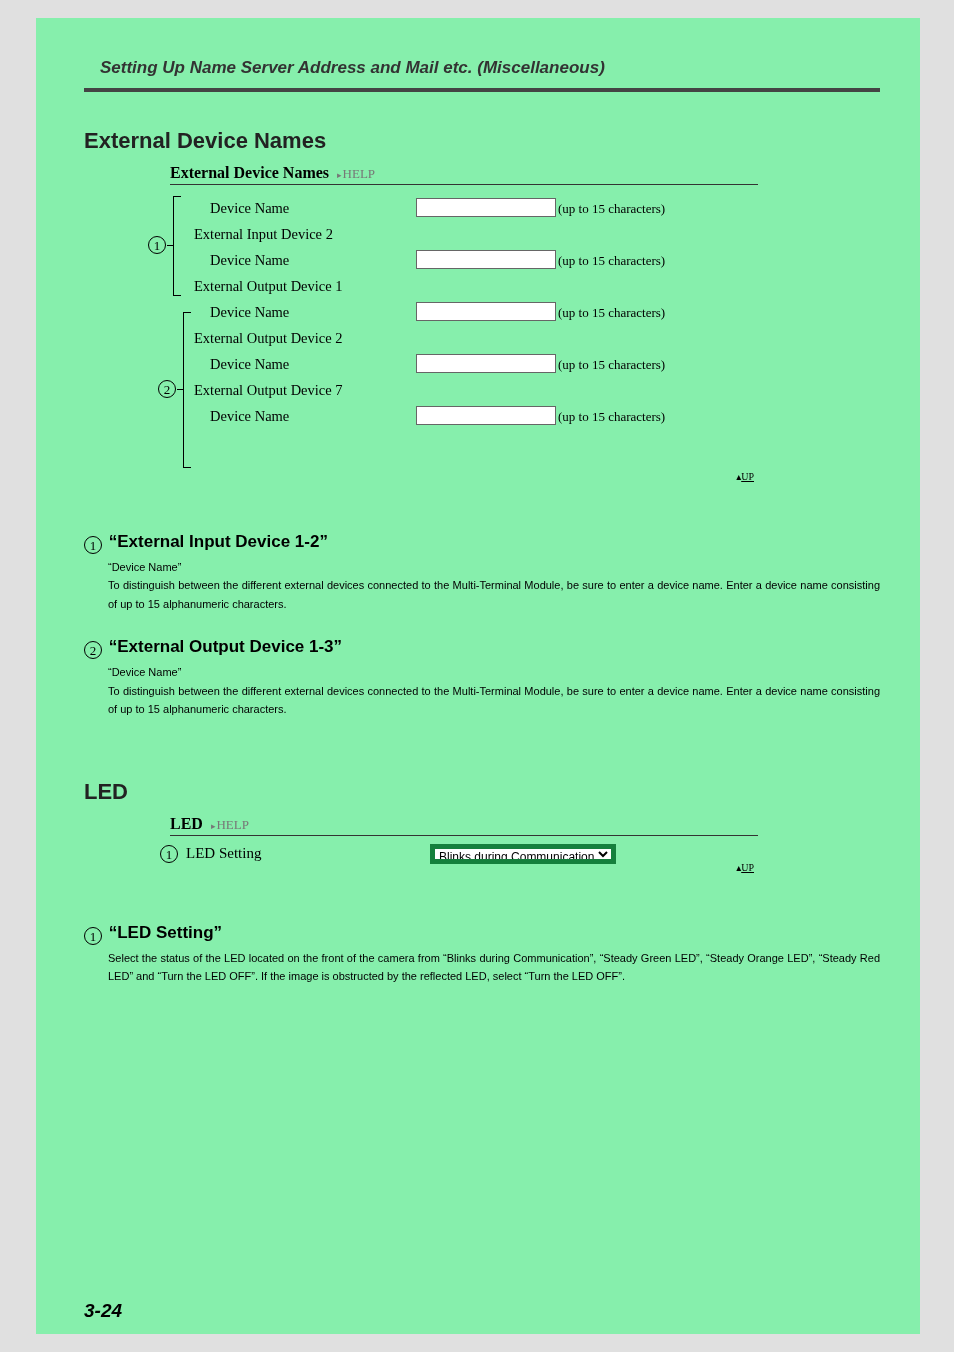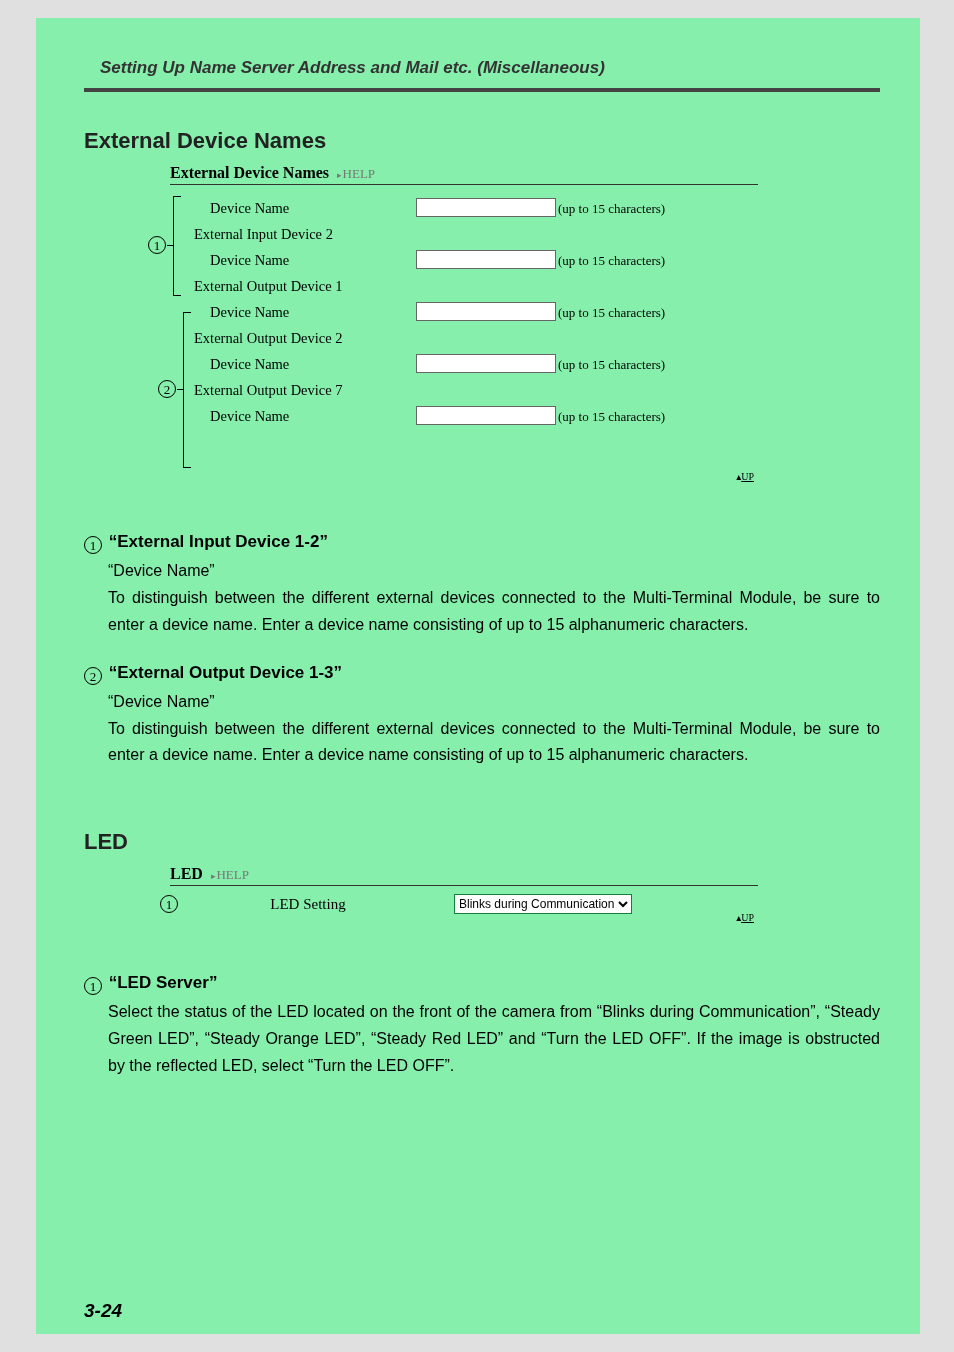--- a/index.html
+++ b/index.html
@@ -104,49 +104,48 @@
     text-decoration: underline;
   }
   .up-link::before { content: "▴ "; text-decoration: none; display: inline-block; }
   
   .desc-item { margin-bottom: 24px; }
   .desc-head { font-size: 17px; margin-bottom: 4px; }
   .desc-head .circ { vertical-align: -3px; margin-right: 2px; }
   .desc-head b { font-weight: bold; }
   .desc-body {
     margin-left: 24px;
-    font-size: 16px;
+    font-size: 11px;
     line-height: 1.68;
     text-align: justify;
   }
   
   .section2-gap { height: 36px; }
   .panel2 {
     position: relative;
     margin-left: 76px;
     width: 610px;
     height: 80px;
     margin-bottom: 28px;
     font-family: "Times New Roman", serif;
   }
   .led-row {
     display: flex;
     align-items: center;
     margin-left: 0px;
     margin-top: 6px;
   }
   .led-row .circ { margin-left: 0; margin-right: 8px; }
-  .led-row .label { font-size: 15px; width: 244px; text-align: center; }
+  .led-row .label { font-size: 15px; width: 244px; }
   .led-row select {
     font-family: Arial, sans-serif;
     font-size: 12px;
     height: 20px;
-    border: 1px solid #15803d;
+    border: 5px solid #15803d;
     background: #fff;
-    margin-left: 24px;
   }
   .page-num {
     position: absolute;
     left: 48px;
     bottom: 12px;
     font-style: italic;
     font-weight: bold;
     font-size: 19px;
   }
 </style>
@@ -253,21 +252,21 @@
       <select>
         <option selected="">Blinks during Communication</option>
       </select>
     </div>
     <span class="up-link">UP</span>
   </div>
 
   <div class="desc-item">
     <div class="desc-head">
       <span class="circ">1</span>
-      <b>“LED Server”</b>
+      <b>“LED Setting”</b>
     </div>
     <div class="desc-body">
       <div>Select the status of the LED located on the front of the camera from “Blinks during Communication”, “Steady Green LED”, “Steady Orange LED”, “Steady Red LED” and “Turn the LED OFF”. If the image is obstructed by the reflected LED, select “Turn the LED OFF”.</div>
     </div>
   </div>
 
   <div class="page-num">3-24</div>
 </div>
 
 </body></html>

